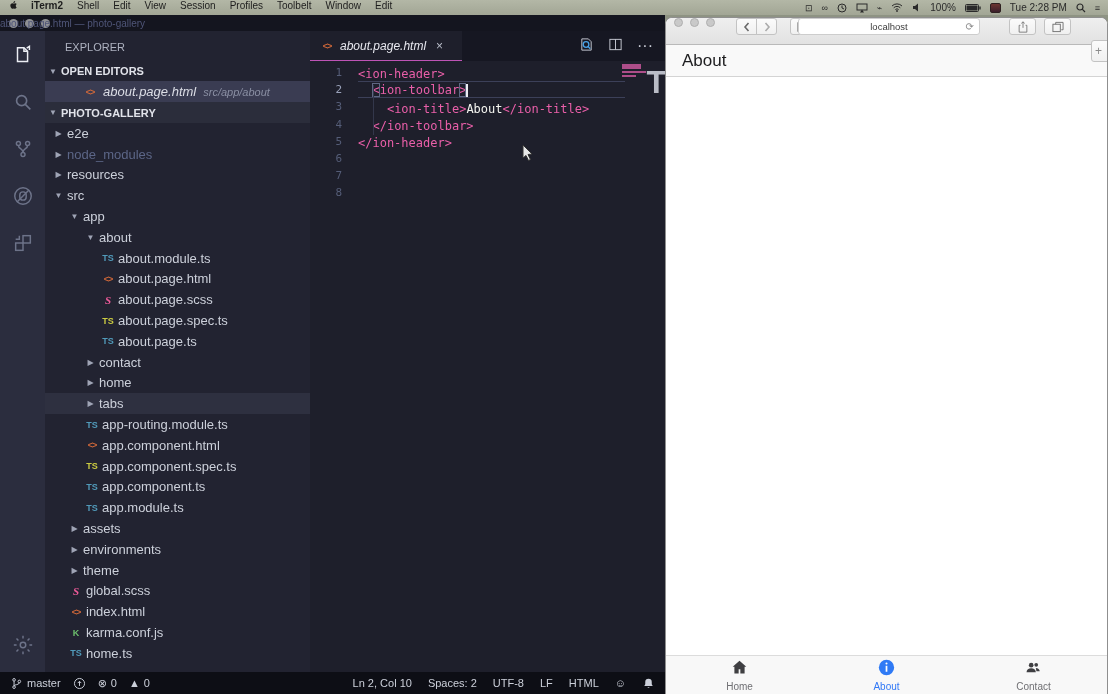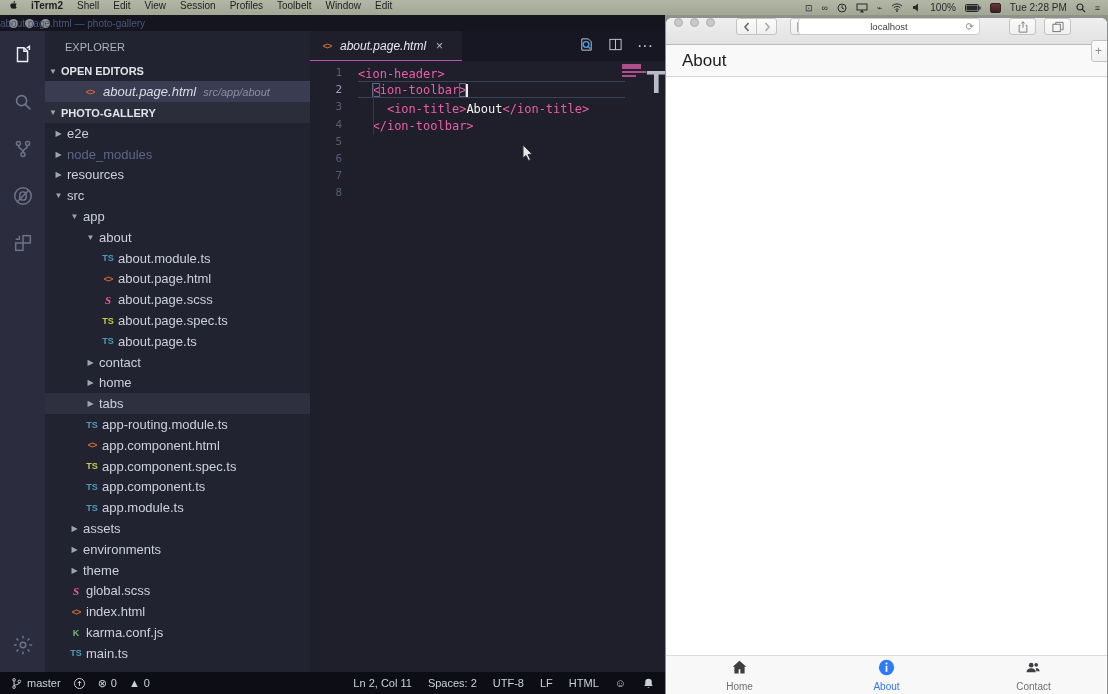--- a/index.html
+++ b/index.html
@@ -379,21 +379,21 @@
               <span class="tlabel">index.html</span>
             </div>
             <div class="tree-row">
               <span style="flex: 0 0 24px;"></span>
               <span class="fico karma">K</span>
               <span class="tlabel">karma.conf.js</span>
             </div>
             <div class="tree-row">
               <span style="flex: 0 0 24px;"></span>
               <span class="fico ts">TS</span>
-              <span class="tlabel">main.ts</span>
+              <span class="tlabel">home.ts</span>
             </div>
           </div>
       </div>
 
       <div id="editor">
         <div id="tabbar">
           <div id="tab-active">
             <span class="fico html">&lt;&gt;</span>
             <span class="tname">about.page.html</span>
             <span class="tclose">×</span>
@@ -428,20 +428,21 @@
               <div class="code-line">
                 <span class="ln">3</span>
                 <span class="lc"><span class="tok-ws">    </span><span class="tok-tag">&lt;ion-title&gt;</span><span class="tok-text">About</span><span class="tok-tag">&lt;/ion-title&gt;</span></span>
               </div>
               <div class="code-line">
                 <span class="ln">4</span>
                 <span class="lc"><span class="tok-ws">  </span><span class="tok-tag">&lt;/ion-toolbar&gt;</span></span>
               </div>
               <div class="code-line">
                 <span class="ln">5</span>
+                <span class="lc"><span class="tok-tag">&lt;/ion-header&gt;</span></span>
               </div>
               <div class="code-line">
                 <span class="ln">6</span>
                 <span class="lc"></span>
               </div>
               <div class="code-line">
                 <span class="ln">7</span>
               </div>
               <div class="code-line">
                 <span class="ln">8</span>
@@ -479,21 +480,21 @@
         <span class="sb-item">
           <svg viewBox="0 0 16 16" fill="none" stroke="#ccd0da" stroke-width="1.2">
               <circle cx="8" cy="8" r="6.2"></circle>
               <path d="M8 11V5.5M5.8 7.5L8 5.3l2.2 2.2"></path>
             </svg>
         </span>
         <span class="sb-item">⊗ <span>0</span></span>
         <span class="sb-item">▲ <span>0</span></span>
       </span>
       <span class="sb-right">
-        <span class="sb-item">Ln 2, Col 11</span>
+        <span class="sb-item">Ln 2, Col 10</span>
         <span class="sb-item">Spaces: 2</span>
         <span class="sb-item">UTF-8</span>
         <span class="sb-item">LF</span>
         <span class="sb-item">HTML</span>
         <span class="sb-item">☺</span>
         <span class="sb-item">
           <svg viewBox="0 0 16 16" fill="#ccd0da">
               <path d="M8 2a4 4 0 00-4 4v3L2.8 11h10.4L12 9V6a4 4 0 00-4-4z"></path>
               <path d="M6.6 12.2a1.5 1.5 0 002.8 0z"></path>
             </svg>

